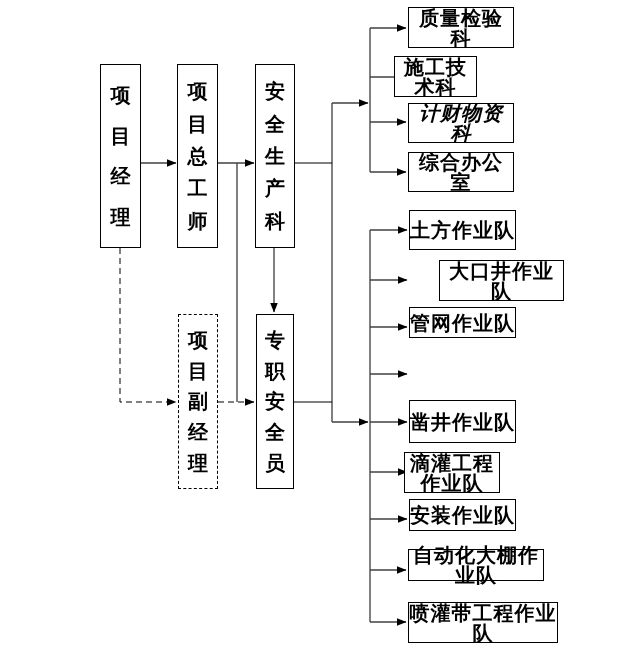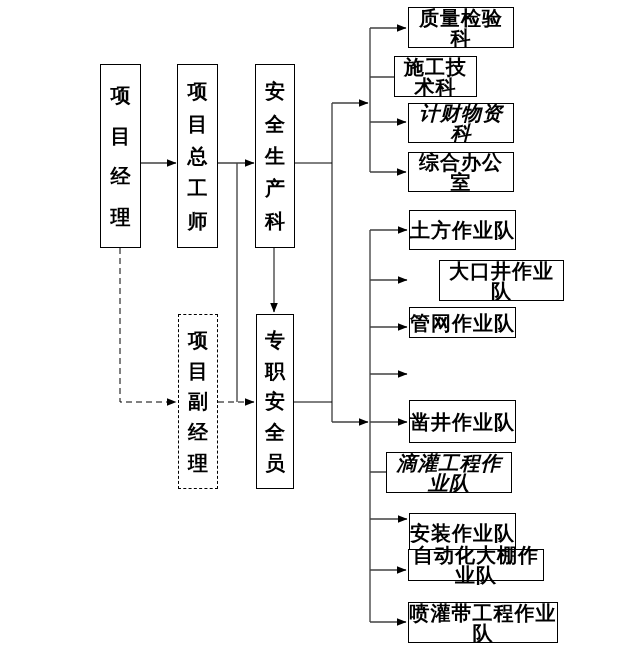--- a/index.html
+++ b/index.html
@@ -138,18 +138,18 @@
 
   <div class="box" style="left:408px; top:7px;   width:106px; height:41px;">质量检验科</div>
   <div class="box" style="left:394px; top:56px;  width:83px; height:41px;">施工技术科</div>
   <div class="box" style="left:408px; top:103px; width:106px; height:40px;font-style:italic;">计财物资科</div>
   <div class="box" style="left:408px; top:152px; width:106px; height:40px;">综合办公室</div>
 
   <div class="box" style="left:409px; top:210px; width:107px; height:40px;">土方作业队</div>
   <div class="box" style="left:409px; top:260px; width:125px; height:41px;margin-left:30px;">大口井作业队</div>
   <div class="box" style="left:409px; top:307px; width:107px; height:31px;">管网作业队</div>
   <div class="box" style="left:409px; top:400px; width:107px; height:43px;">凿井作业队</div>
-  <div class="box" style="left:386px; top:452px; width:126px; height:41px;font-style:italic;">滴灌工程作业队</div>
-  <div class="box" style="left:409px; top:513px; width:107px; height:40px;">安装作业队</div>
+  <div class="box" style="left:404px; top:452px; width:96px; height:41px;">滴灌工程作业队</div>
+  <div class="box" style="left:409px; top:499px; width:107px; height:32px;">安装作业队</div>
   <div class="box" style="left:408px; top:549px; width:136px; height:32px;">自动化大棚作业队</div>
   <div class="box" style="left:408px; top:602px; width:150px; height:41px;">喷灌带工程作业队</div>
 
 </div>
 
 </body></html>

